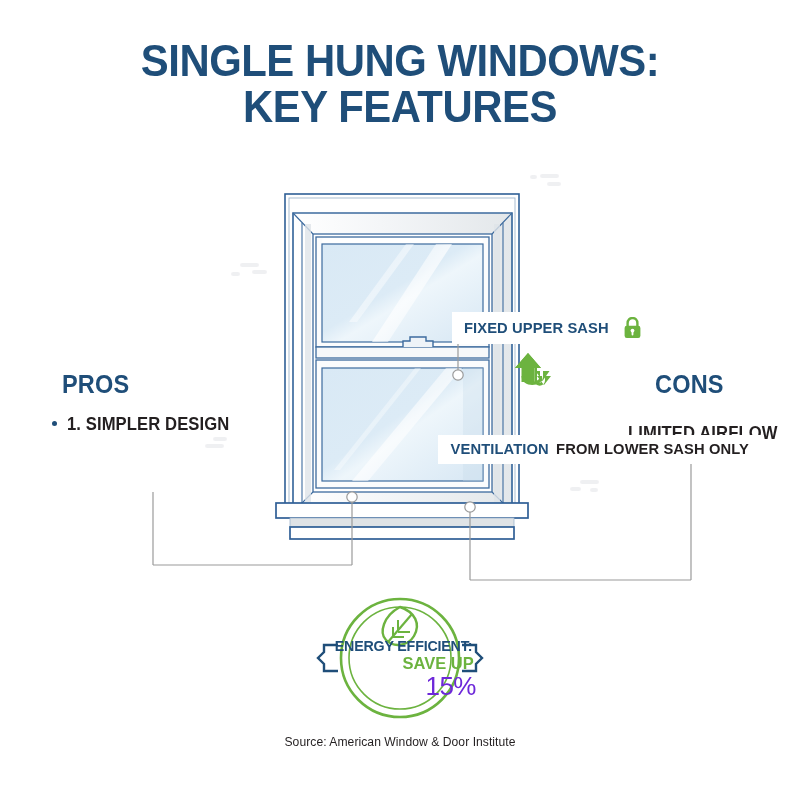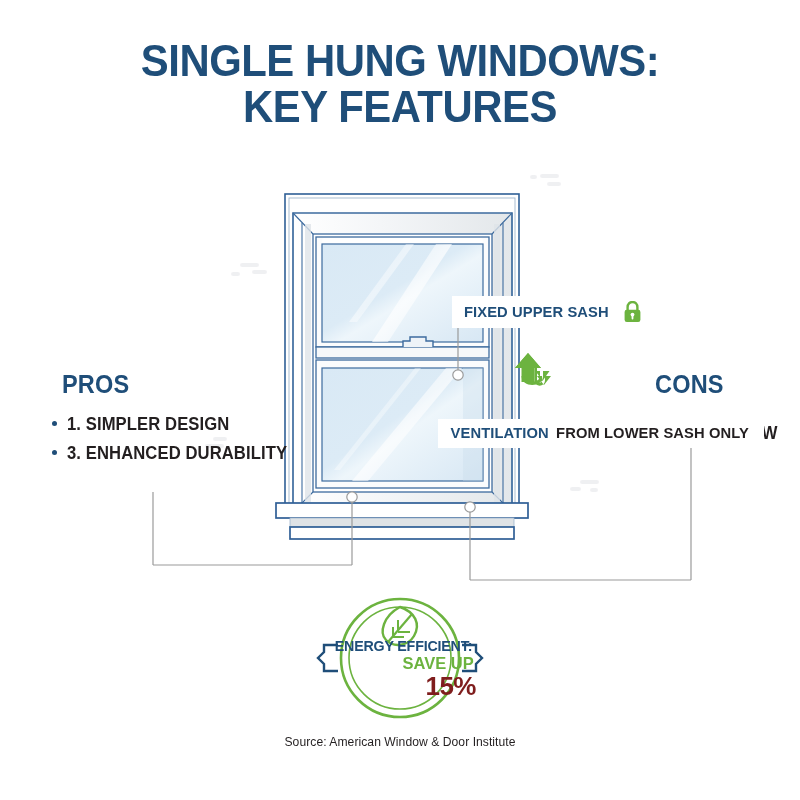--- a/index.html
+++ b/index.html
@@ -115,20 +115,21 @@
     pointer-events: none;
   }
 
   
   .callout {
     position: absolute;
     background: #ffffff;
     display: flex;
     align-items: center;
     white-space: nowrap;
+    margin-top: 16px;
   }
   #callout-fixed-upper {
     left: 452px;
     top: 296px;
     padding: 5px 7px 5px 12px;
   }
   #callout-fixed-upper .callout-text {
     font-weight: bold;
     font-size: 15.5px;
     color: #1f4e79;
@@ -187,23 +188,23 @@
     display: block;
     font-weight: bold;
     font-size: 17px;
     color: #6cb33f;
     letter-spacing: 0px;
     transform: scaleX(0.97);
     margin-top: 1px;
   }
   .badge-l3 {
     display: block;
-    font-weight: bold;
+    font-weight: normal;
     font-size: 26px;
-    color: #7f1d1d;
+    color: #6d28d9;
     letter-spacing: -0.5px;
     margin-top: 1px;
   }
 
   
   #source-line {
     position: absolute;
     left: 0;
     top: 735px;
     width: 800px;
@@ -351,24 +352,20 @@
       <rect x="324" y="645" width="152" height="26" fill="#ffffff" opacity="0.0"></rect>
     </g>
   </svg>
 
   <div class="col-heading" id="pros-heading">PROS</div>
   <ul id="pros-list">
     <li>
       <span class="bullet-dot"></span>
       <span class="pros-text">1. SIMPLER DESIGN</span>
     </li>
-    <li>
-      <span class="bullet-dot"></span>
-      <span class="pros-text">3. ENHANCED DURABILITY</span>
-    </li>
   </ul>
 
   <div class="col-heading" id="cons-heading">CONS</div>
   <div id="cons-item">LIMITED AIRFLOW</div>
 
   <div class="callout" id="callout-fixed-upper">
     <span class="callout-text">FIXED UPPER SASH</span>
     <svg class="lock-icon" width="19" height="22" viewBox="0 0 19 22" xmlns="http://www.w3.org/2000/svg">
       <path d="M4.6 9 L4.6 6.2 C4.6 3.1 6.8 1 9.5 1 C12.2 1 14.4 3.1 14.4 6.2 L14.4 9" fill="none" stroke="#6cb33f" stroke-width="2.4"></path>
       <rect x="1.6" y="8.8" width="15.8" height="12.2" rx="2.2" fill="#6cb33f"></rect>

